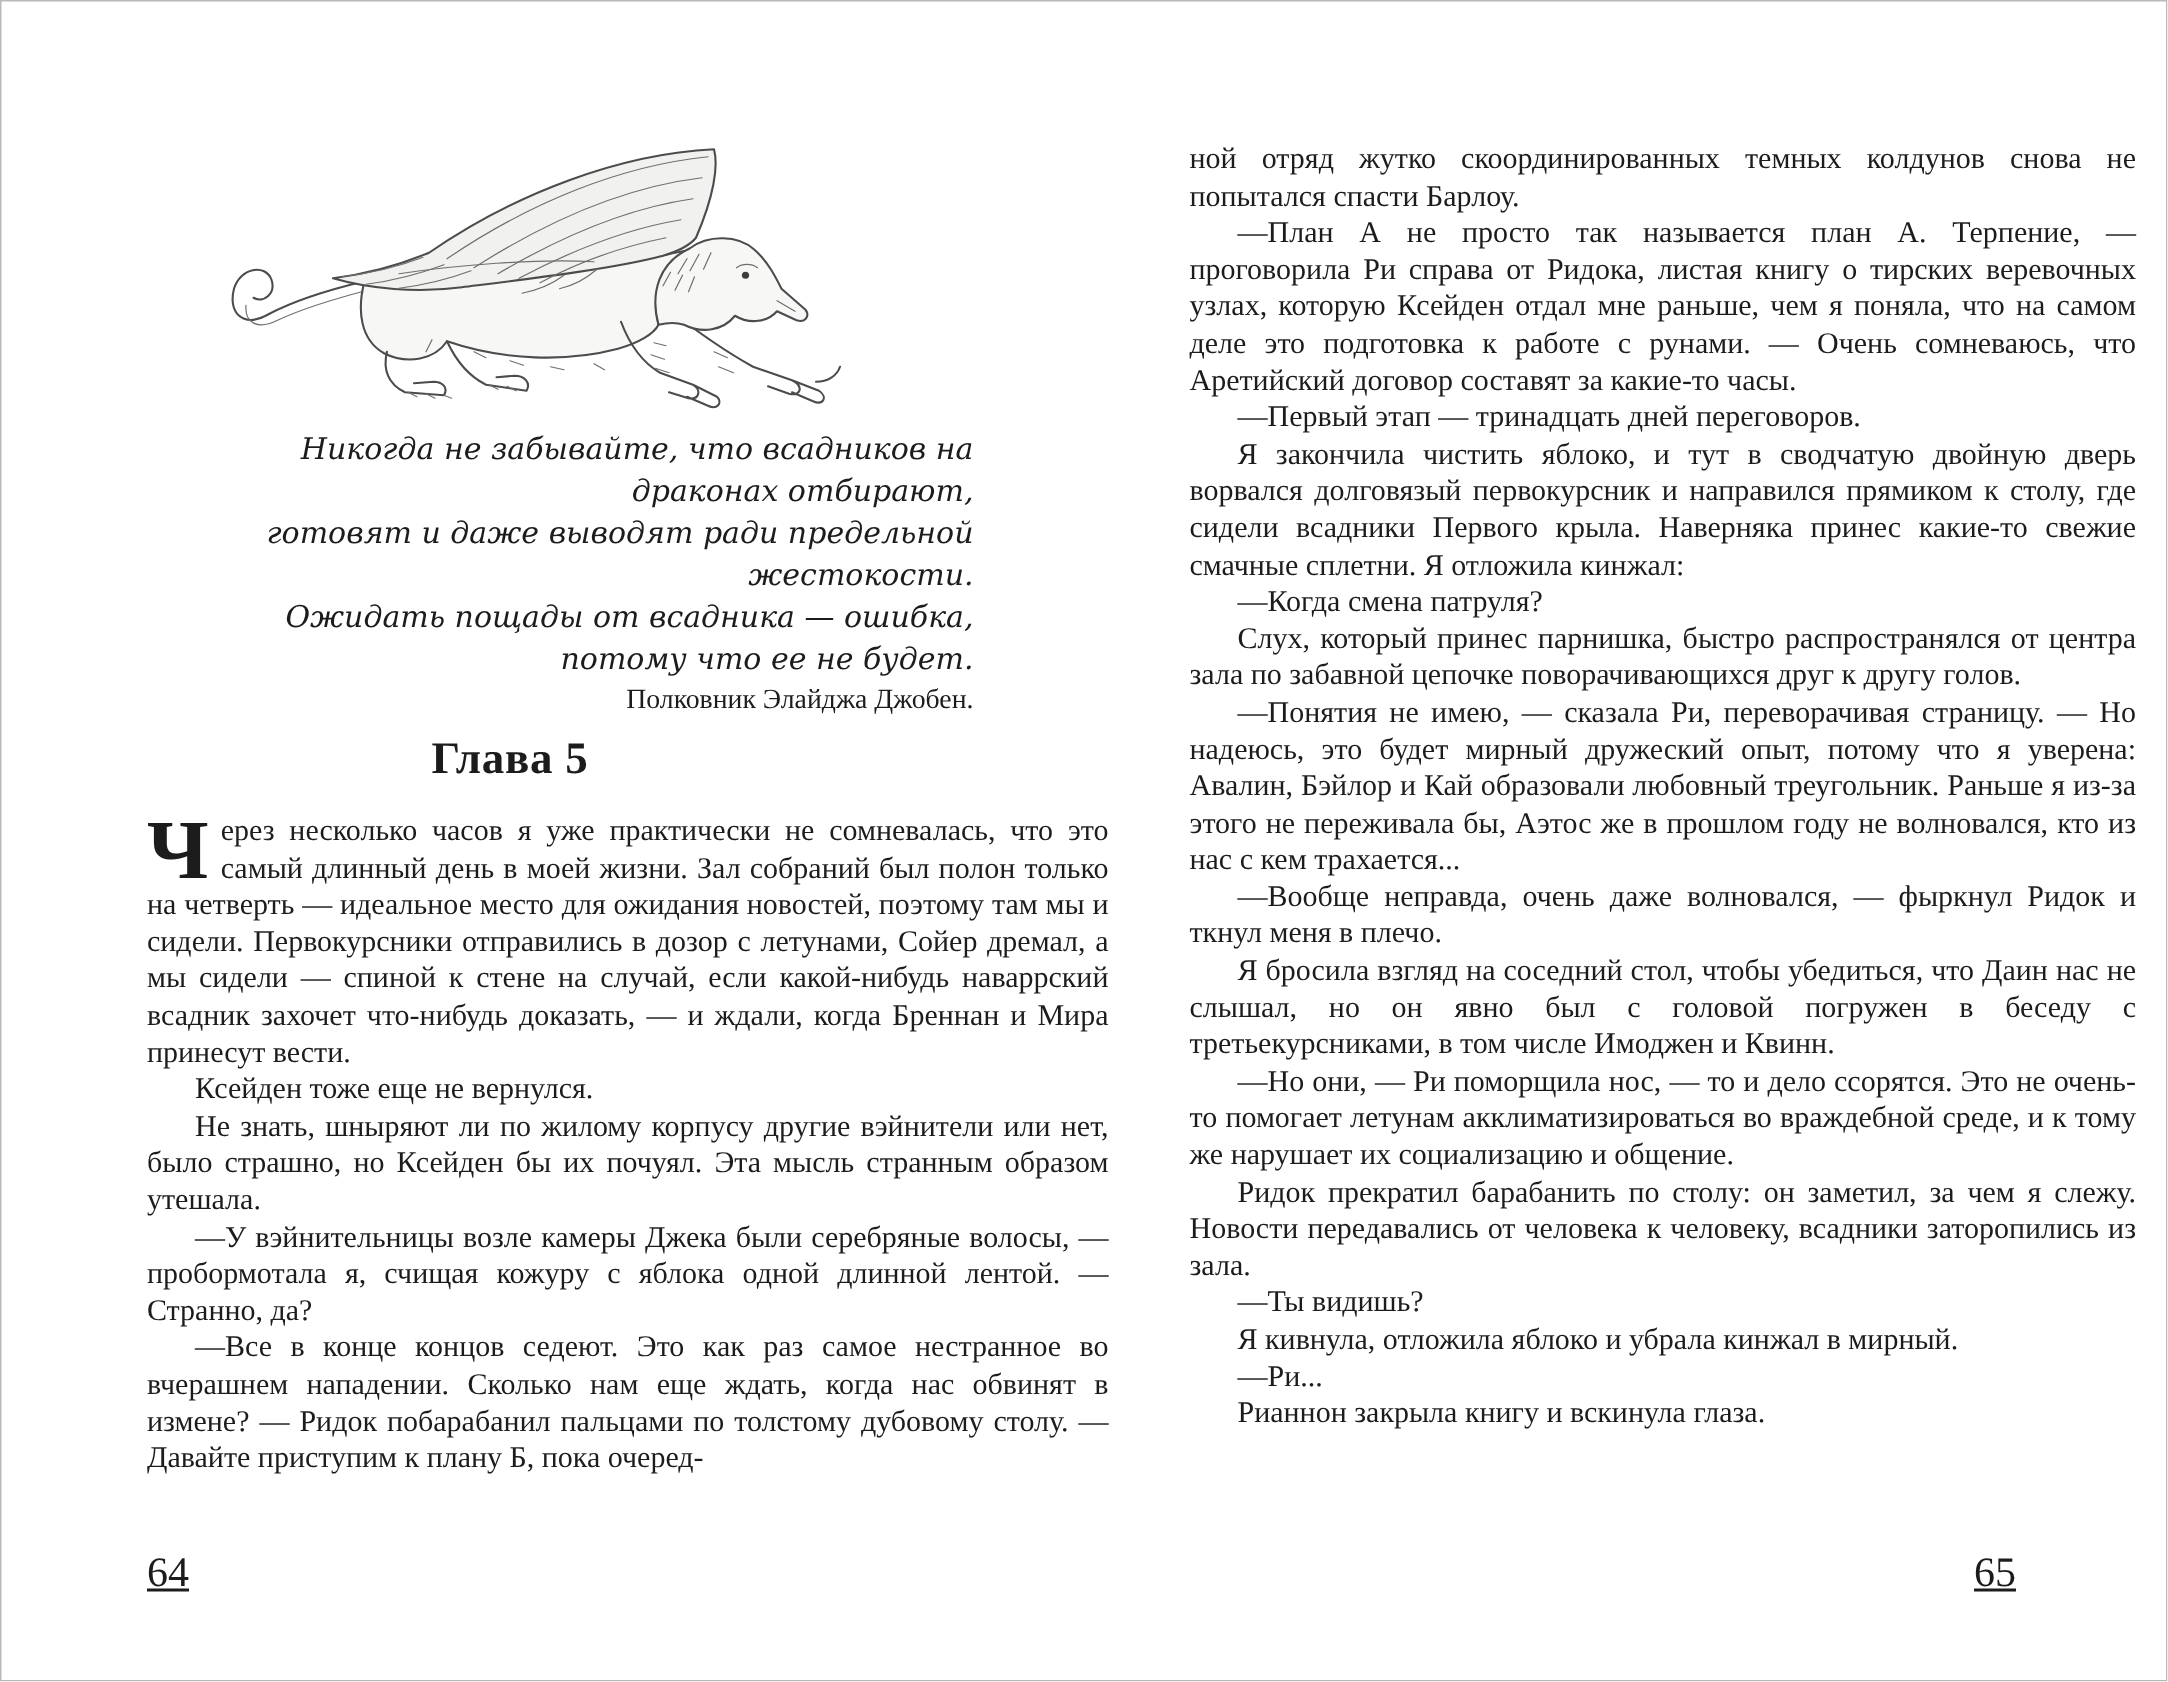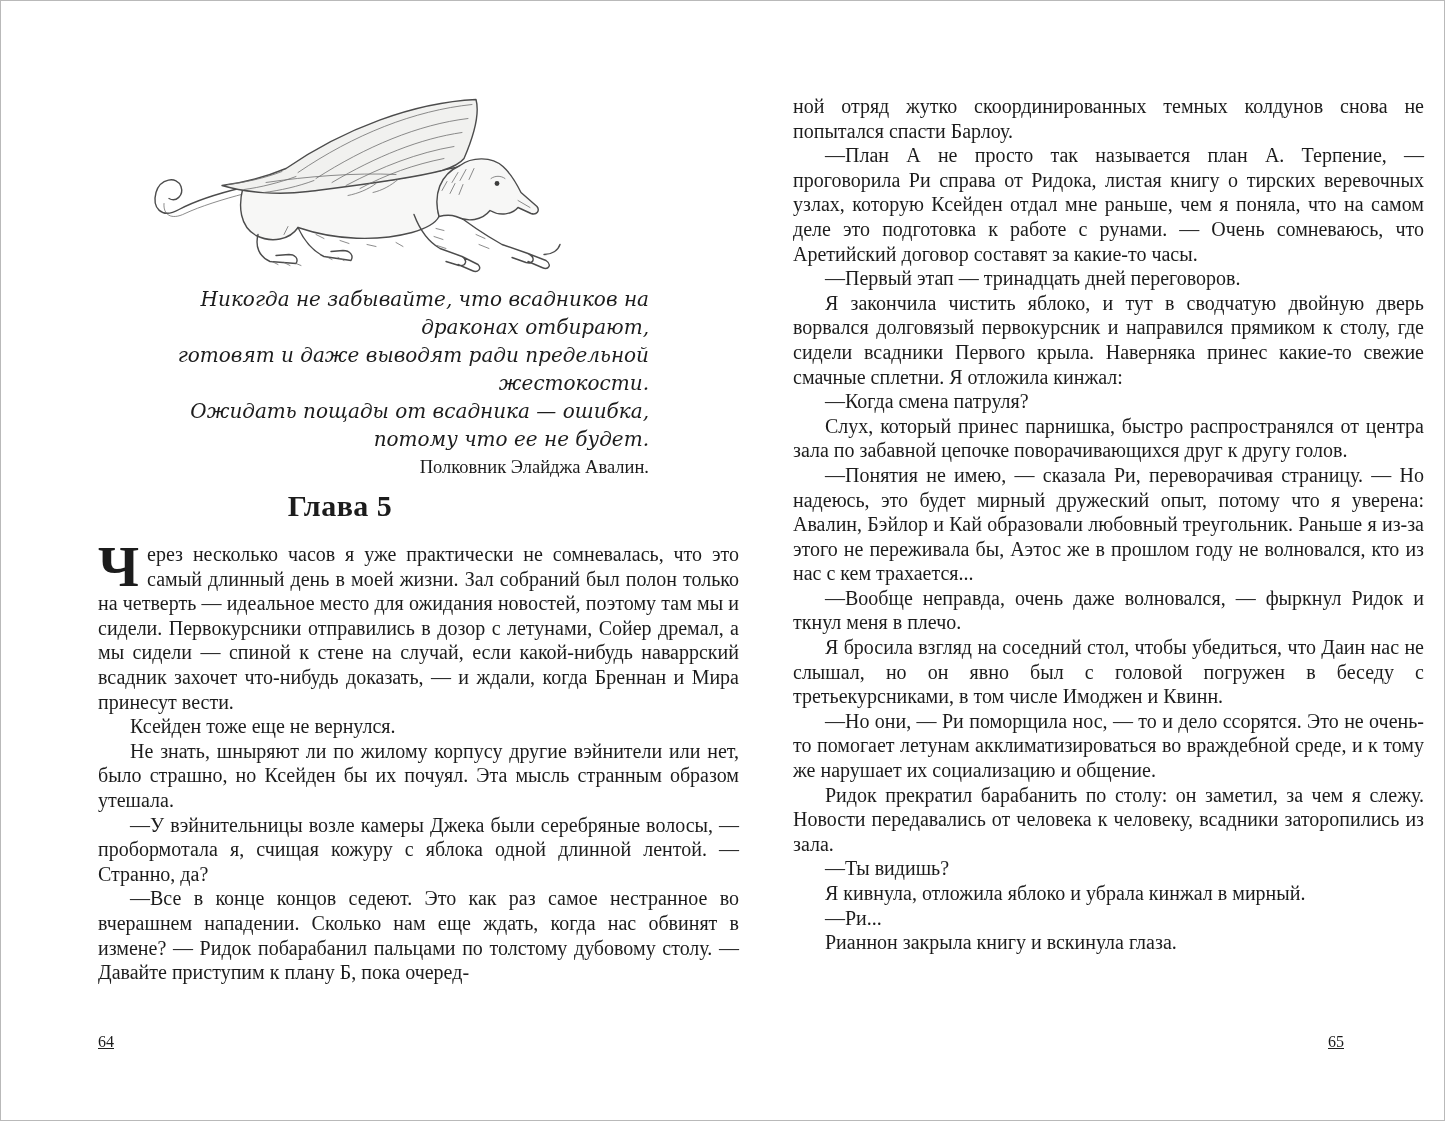--- a/index.html
+++ b/index.html
@@ -44,21 +44,21 @@
 
   .para{margin:0;text-indent:32px;}
   .para.first{text-indent:0;}
   .dropcap{
     float:left;
     font-size:56px;line-height:46px;
     font-weight:700;
     margin:2px 8px 0 0;
   }
 
-  .folio{position:absolute;top:1032px;font-size:16px;text-decoration:underline;}
+  .folio{position:absolute;top:1032px;font-size:28px;text-decoration:underline;}
   .folio-left{left:0;}
   .folio-right{right:80px;}
 
   .sketch{stroke:#4c4c4c;stroke-width:1.4;fill:none;stroke-linecap:round;stroke-linejoin:round;}
   .sketch-fill{fill:#f7f7f6;}
   .sketch-wing{fill:#f1f1ef;}
   .sketch-thin{stroke:#6f6f6f;stroke-width:0.8;fill:none;stroke-linecap:round;}
 </style>
 </head>
 <body>
@@ -97,21 +97,21 @@
 
         <path class="sketch-thin" d="M170,146 l8,4 m16,2 l9,3 m18,1 l9,2 m-88,-20 l-4,8 m112,8 l7,4"></path>
       </svg>
     </figure>
 
     <div class="epigraph">
       <div class="epigraph-line">Никогда не забывайте, что всадников на драконах отбирают,</div>
       <div class="epigraph-line">готовят и даже выводят ради предельной жестокости.</div>
       <div class="epigraph-line">Ожидать пощады от всадника — ошибка,</div>
       <div class="epigraph-line">потому что ее не будет.</div>
-      <div class="epigraph-attribution">Полковник Элайджа Авалин.</div>
+      <div class="epigraph-attribution">Полковник Элайджа Джобен.</div>
     </div>
 
     <h1 class="chapter-title">Глава 5</h1>
 
     <div class="page-body">
         <p class="para first"><span class="dropcap">Ч</span>ерез несколько часов я уже практически не сомневалась, что это самый длинный день в моей жизни. Зал собраний был полон только на четверть — идеальное место для ожидания новостей, поэтому там мы и сидели. Первокурсники отправились в дозор с летунами, Сойер дремал, а мы сидели — спиной к стене на случай, если какой-нибудь наваррский всадник захочет что-нибудь доказать, — и ждали, когда Бреннан и Мира принесут вести.</p>
         <p class="para">Ксейден тоже еще не вернулся.</p>
         <p class="para">Не знать, шныряют ли по жилому корпусу другие вэйнители или нет, было страшно, но Ксейден бы их почуял. Эта мысль странным образом утешала.</p>
         <p class="para">—У вэйнительницы возле камеры Джека были серебряные волосы, — пробормотала я, счищая кожуру с яблока одной длинной лентой. — Странно, да?</p>
         <p class="para">—Все в конце концов седеют. Это как раз самое нестранное во вчерашнем нападении. Сколько нам еще ждать, когда нас обвинят в измене? — Ридок побарабанил пальцами по толстому дубовому столу. — Давайте приступим к плану Б, пока очеред-</p>

